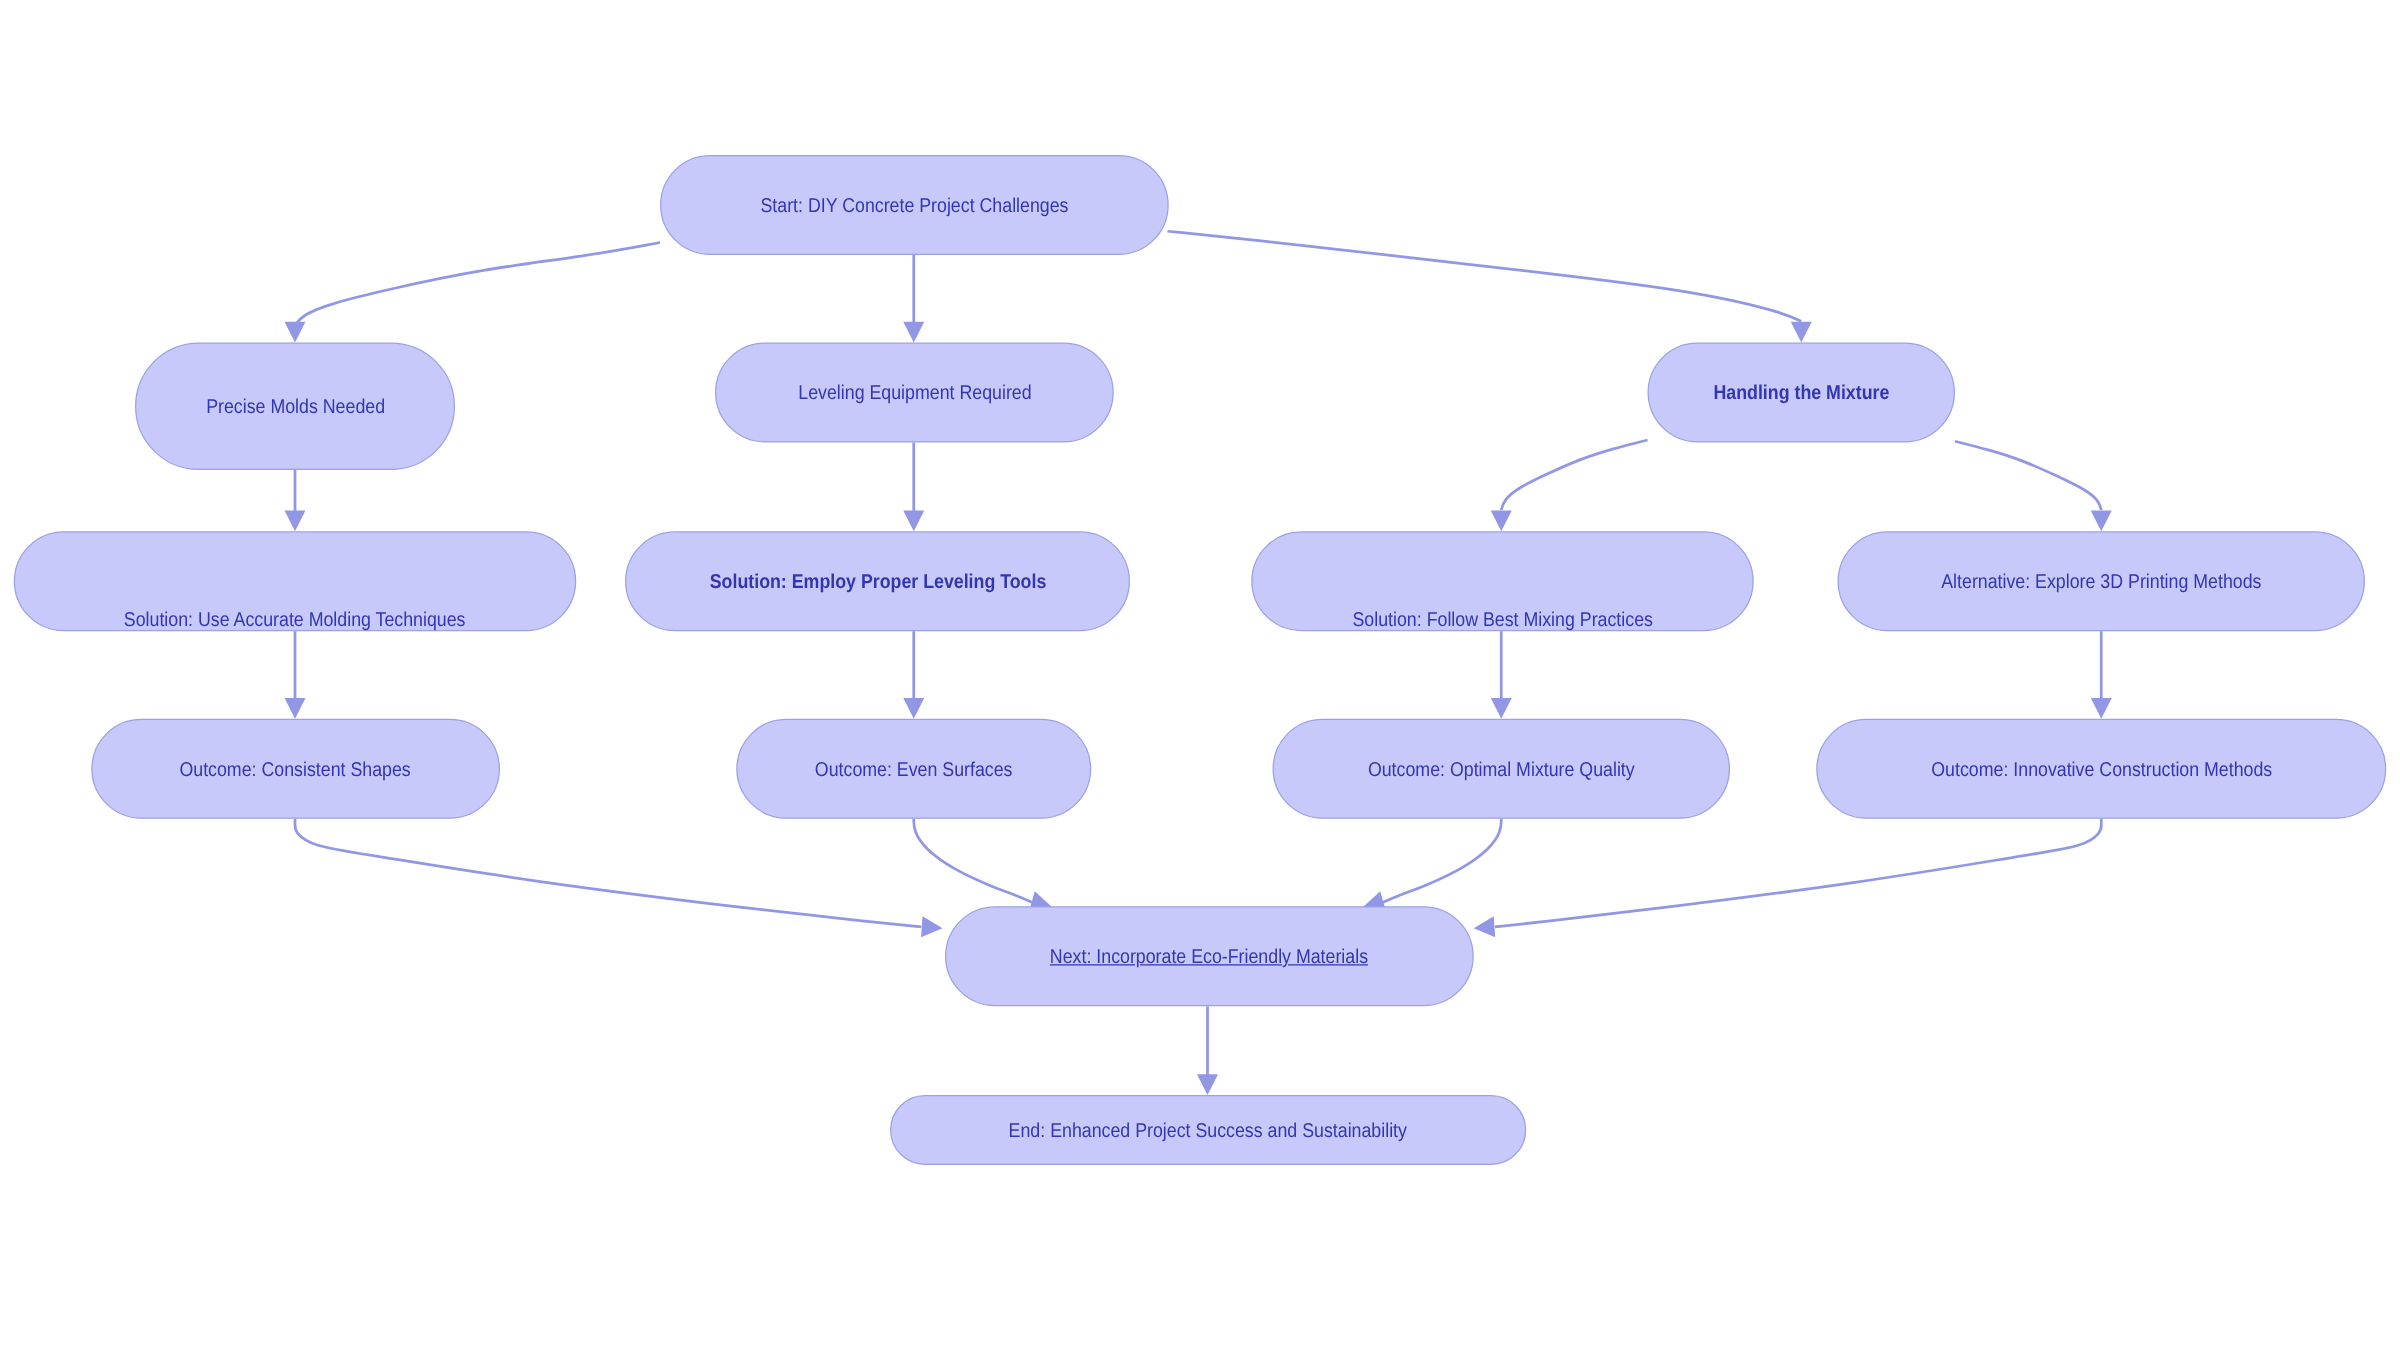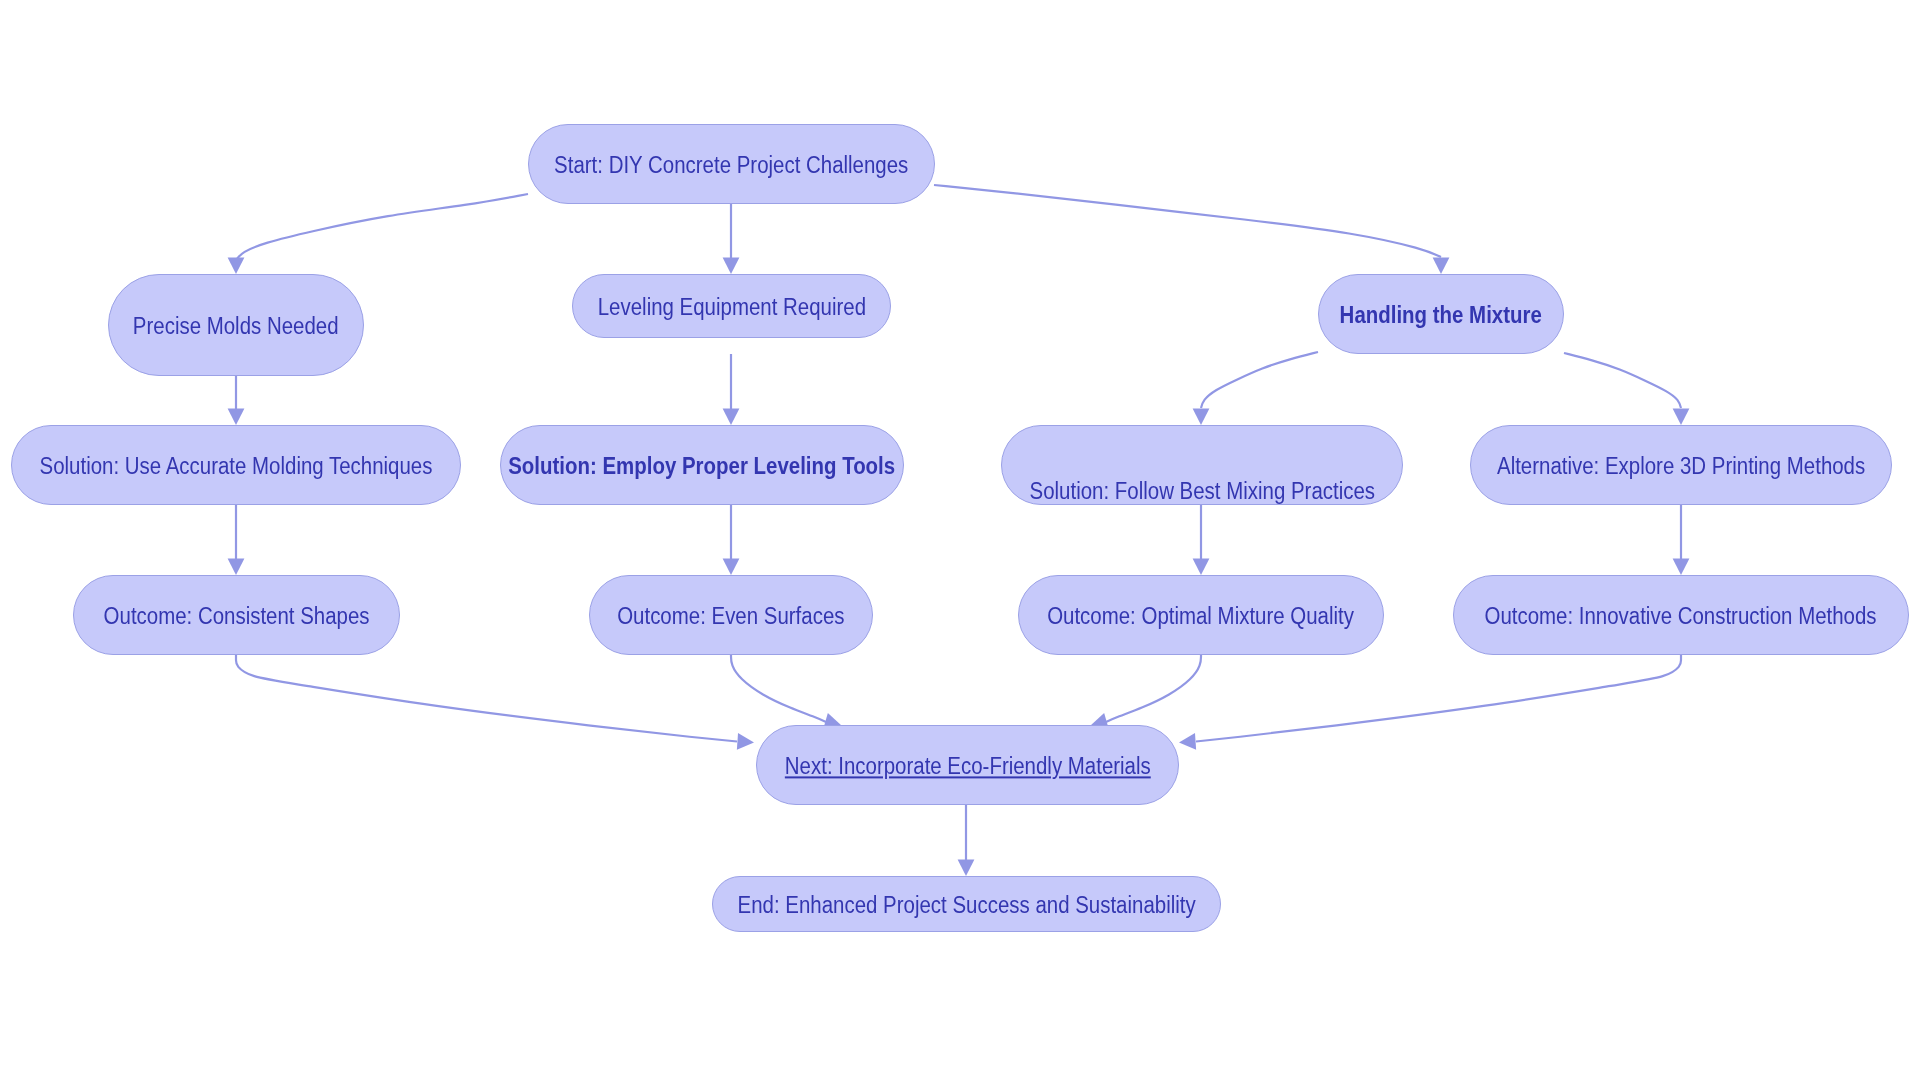--- a/index.html
+++ b/index.html
@@ -1,18 +1,18 @@
 <!DOCTYPE html>
 <html><head>
 <meta charset="utf-8">
 <style>
   html,body{margin:0;padding:0;background:#ffffff;width:1920px;height:1080px;overflow:hidden;}
   #stage{position:relative;width:1920px;height:1080px;background:#ffffff;font-family:"Liberation Sans",sans-serif;}
   svg#edges{position:absolute;inset:0;width:1920px;height:1080px;}
-  .node{position:absolute;box-sizing:border-box;background:#c6c9fa;border:1px solid #9ba1e6;border-radius:999px;display:flex;align-items:center;justify-content:center;color:#3336b0;font-size:23px;white-space:nowrap;}
+  .node{position:absolute;box-sizing:border-box;background:#c6c9fa;border:1px solid #9ba1e6;border-radius:999px;display:flex;align-items:center;justify-content:center;color:#3336b0;font-size:16px;white-space:nowrap;}
   .node > span{display:inline-block;transform:scaleX(0.889) translateY(1.4px);}
 </style>
 </head>
 <body>
 
 <div id="stage">
   <svg id="edges" viewBox="0 0 1920 1080">
     <g id="edgepaths">
         <path d="M528.00,194.00L518.00,195.83C508.00,197.67 488.00,201.33 464.67,204.83C441.33,208.33 414.67,211.67 388.00,216.17C361.33,220.67 334.67,226.33 314.00,231.00C293.33,235.67 278.67,239.33 267.67,242.67C256.67,246.00 249.33,249.00 244.67,251.83C240.00,254.67 238.00,257.33 236.00,260.00" fill="none" stroke="#9197e4" stroke-width="2.2"></path>
         <polygon points="236,274 244.4,257.4 227.6,257.4" fill="#9197e4"></polygon>
@@ -48,27 +48,27 @@
         <polygon points="966,876 974.4,859.4 957.6,859.4" fill="#9197e4"></polygon>
       </g>
   </svg>
   <div id="nodes">
       <div class="node" style="left: 528px; top: 124px; width: 407px; height: 80px;">
         <span>Start: DIY Concrete Project Challenges</span>
       </div>
       <div class="node" style="left: 108px; top: 274px; width: 256px; height: 102px;">
         <span>Precise Molds Needed</span>
       </div>
-      <div class="node" style="left: 572px; top: 274px; width: 319px; height: 64px;">
+      <div class="node" style="left: 572px; top: 274px; width: 319px; height: 80px;">
         <span>Leveling Equipment Required</span>
       </div>
       <div class="node" style="left: 1318px; top: 274px; width: 246px; height: 80px; font-weight: bold;">
         <span>Handling the Mixture</span>
       </div>
-      <div class="node" style="left: 11px; top: 425px; width: 450px; height: 80px;">
+      <div class="node" style="left: 11px; top: 425px; width: 450px; height: 80px; align-items: flex-end;">
         <span>Solution: Use Accurate Molding Techniques</span>
       </div>
       <div class="node" style="left: 500px; top: 425px; width: 404px; height: 80px; font-weight: bold;">
         <span>Solution: Employ Proper Leveling Tools</span>
       </div>
       <div class="node" style="left: 1001px; top: 425px; width: 402px; height: 80px; align-items: flex-end;">
         <span>Solution: Follow Best Mixing Practices</span>
       </div>
       <div class="node" style="left: 1470px; top: 425px; width: 422px; height: 80px;">
         <span>Alternative: Explore 3D Printing Methods</span>

